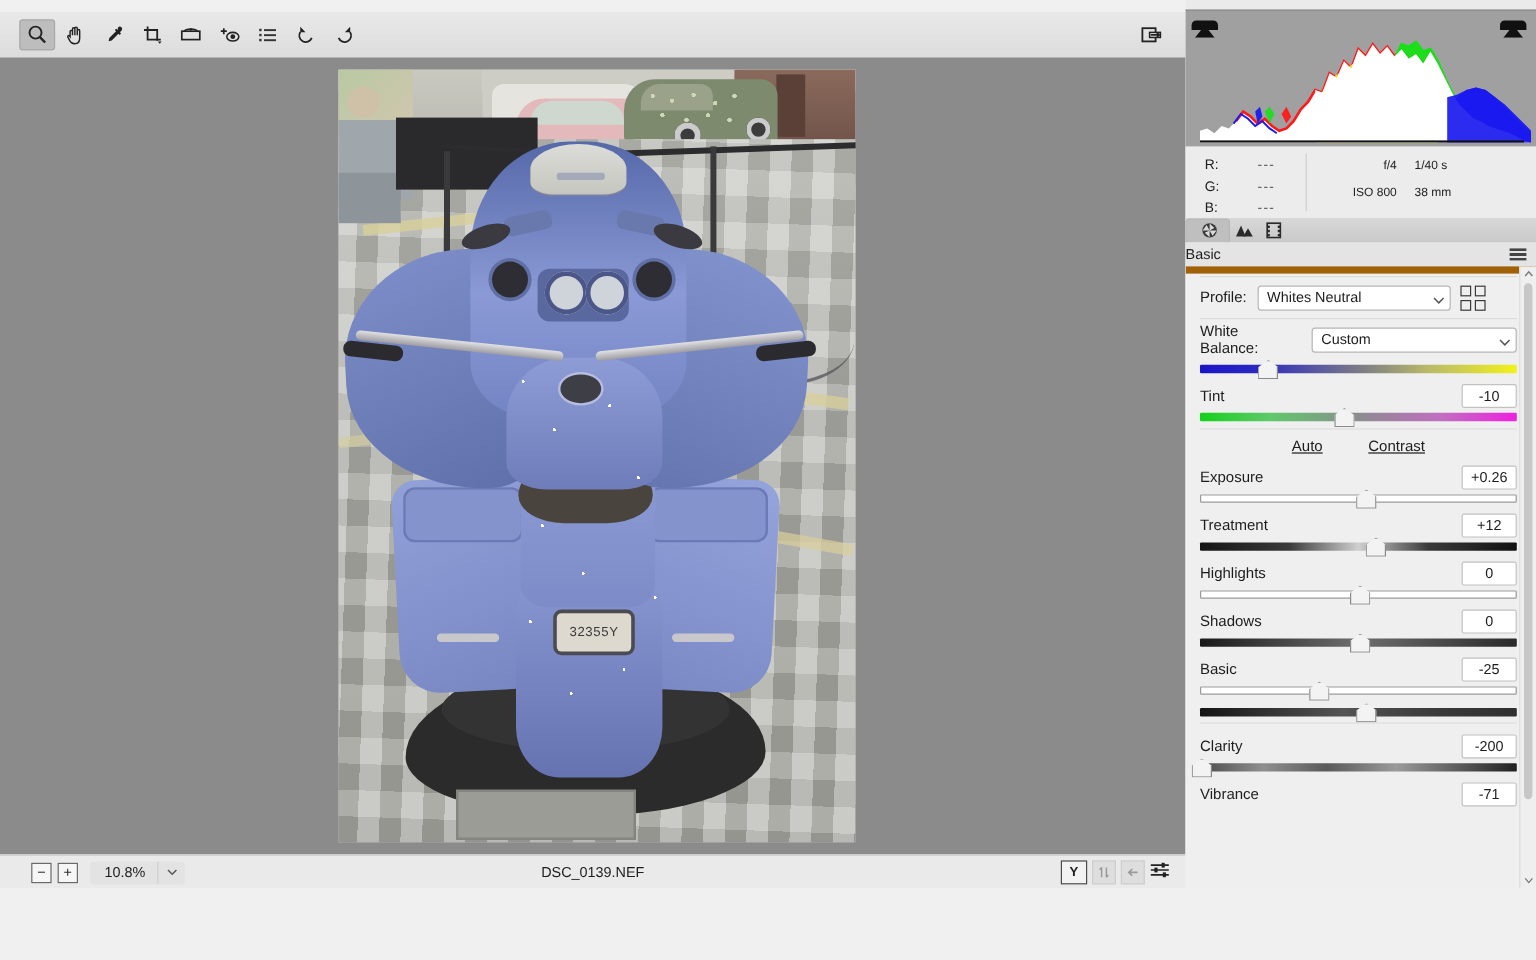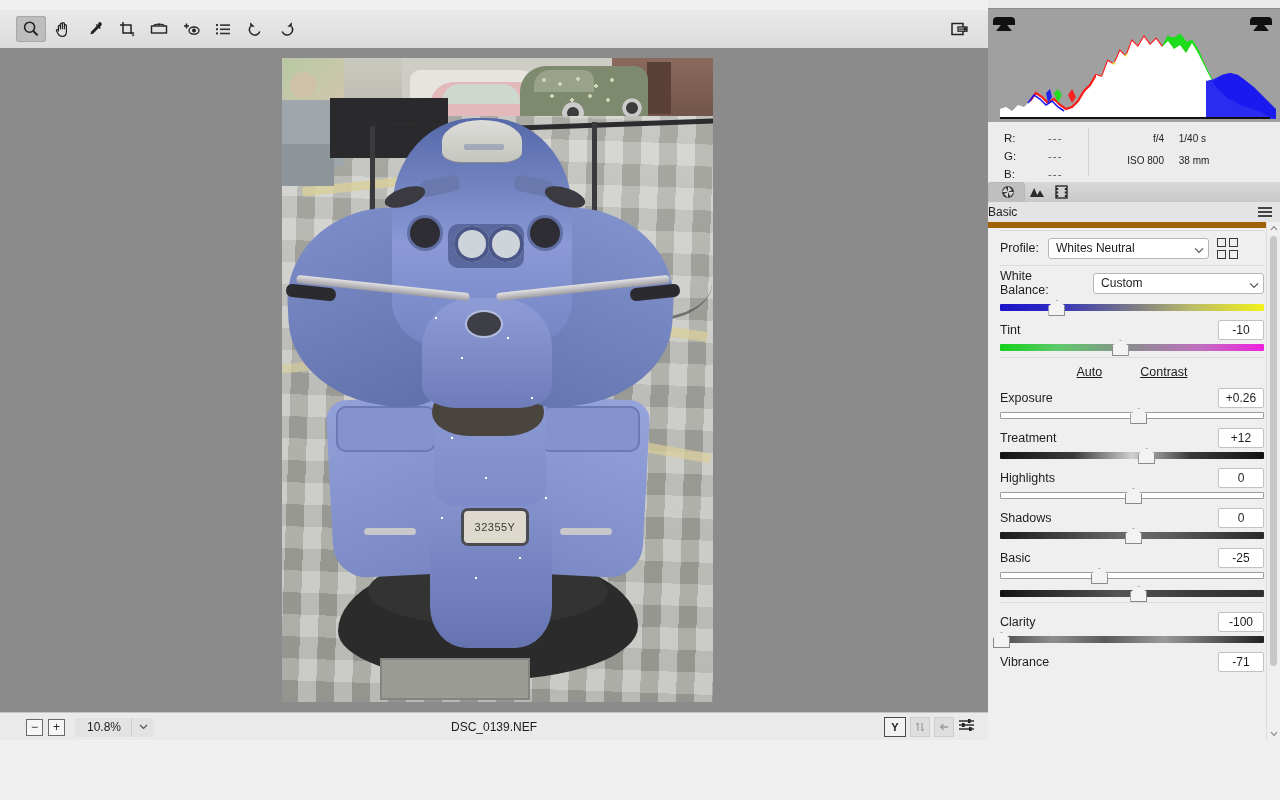--- a/index.html
+++ b/index.html
@@ -656,21 +656,21 @@
           <div class="track t-blacks">
               <div class="knob" style="left:52%"></div>
             </div>
         </div>
 
         <div class="hr" style="margin:5px 0"></div>
 
         <div class="srow">
           <div class="shead">
               <span class="sname">Clarity</span>
-            <span class="sval">-100</span>
+            <span class="sval">-200</span>
             </div>
           <div class="track t-clarity">
               <div class="knob" style="left:0%"></div>
             </div>
         </div>
 
         <div class="srow">
           <div class="shead">
               <span class="sname">Vibrance</span>
             <span class="sval">-71</span>

